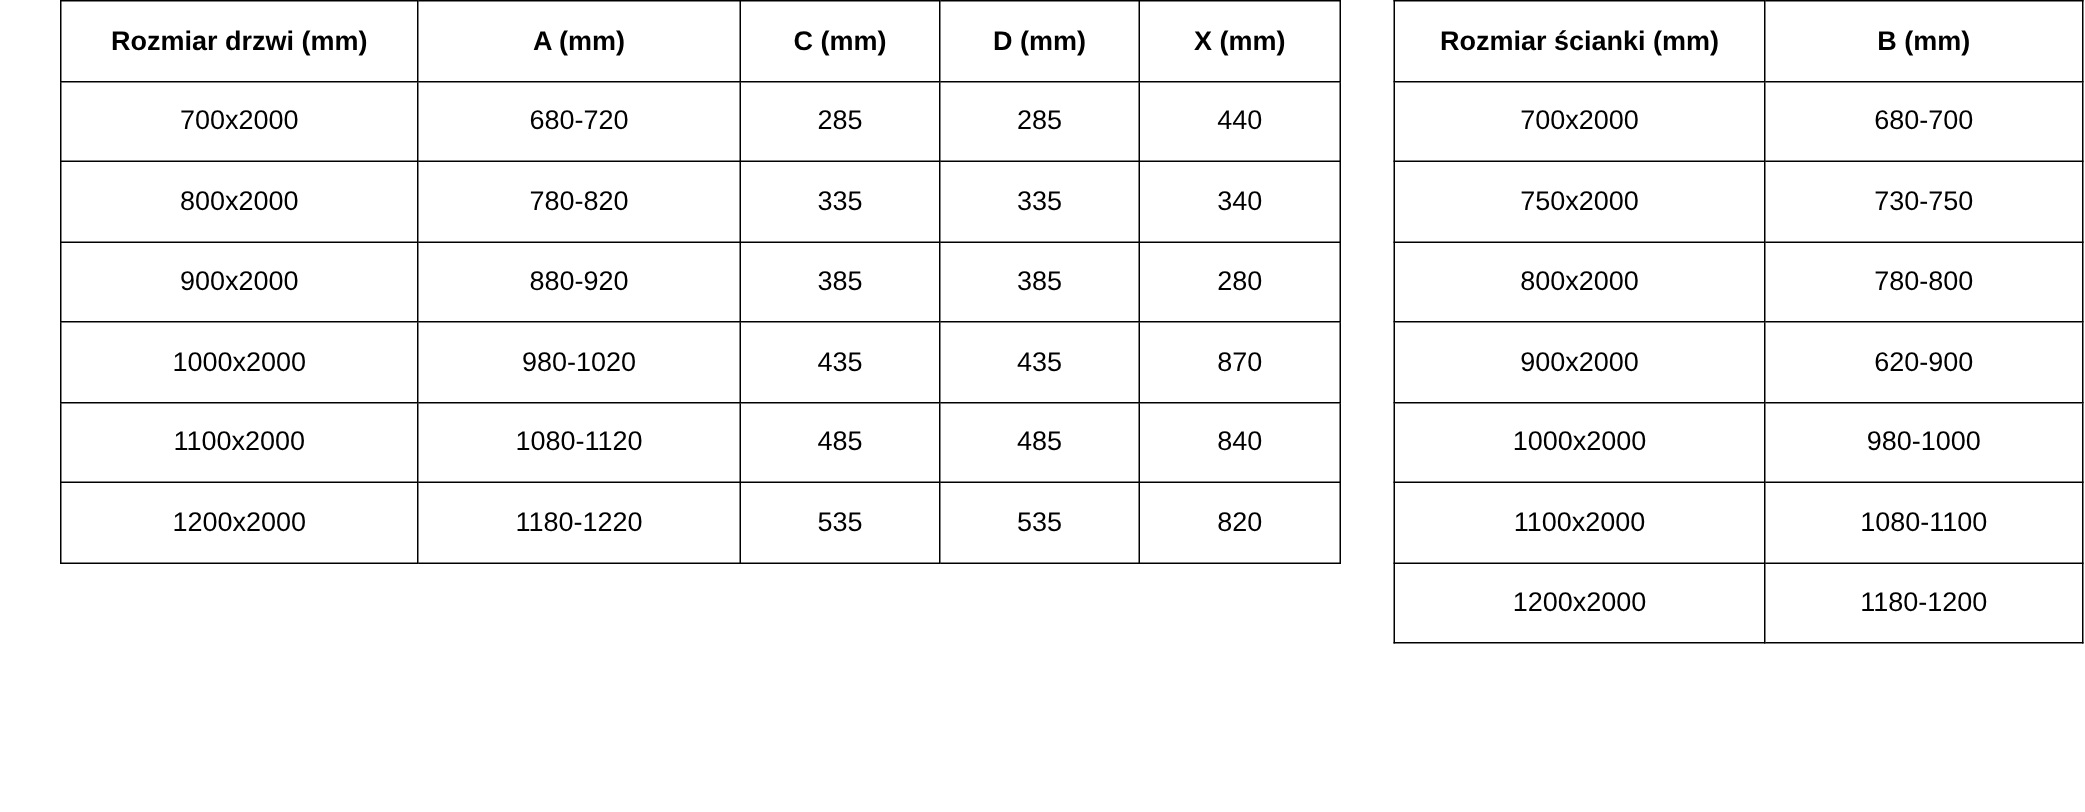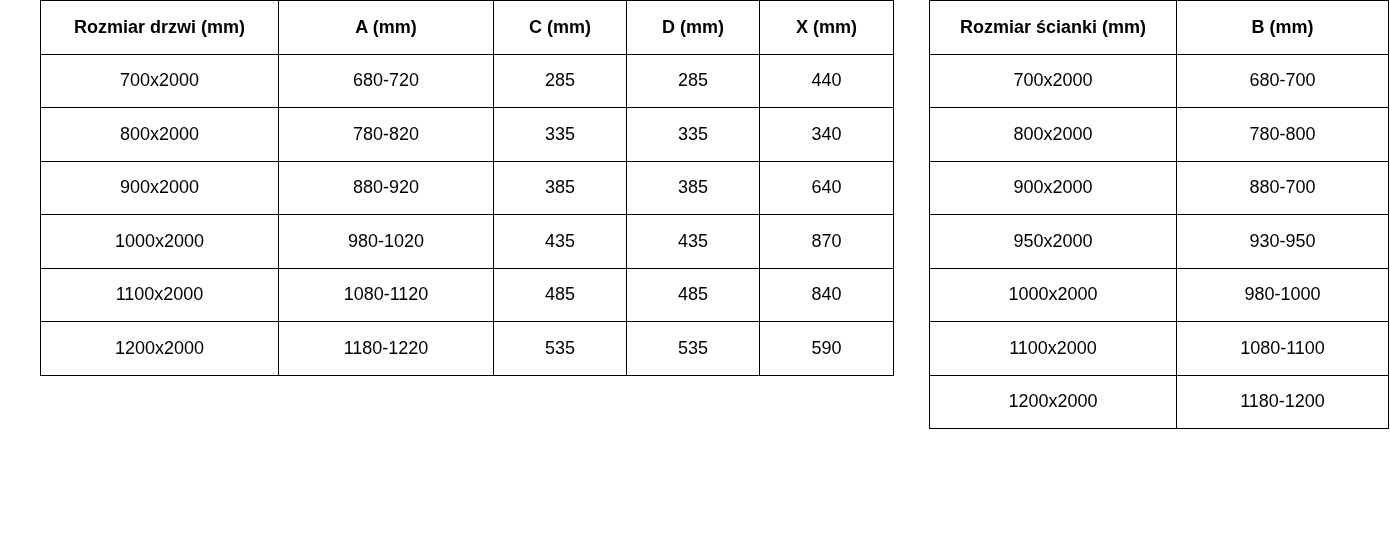--- a/index.html
+++ b/index.html
@@ -98,42 +98,42 @@
         <td>780-820</td>
         <td>335</td>
         <td>335</td>
         <td>340</td>
       </tr>
       <tr>
         <td>900x2000</td>
         <td>880-920</td>
         <td>385</td>
         <td>385</td>
-        <td>640</td>
+        <td>280</td>
       </tr>
       <tr>
         <td>1000x2000</td>
         <td>980-1020</td>
         <td>435</td>
         <td>435</td>
         <td>870</td>
       </tr>
       <tr>
         <td>1100x2000</td>
         <td>1080-1120</td>
         <td>485</td>
         <td>485</td>
         <td>840</td>
       </tr>
       <tr>
         <td>1200x2000</td>
         <td>1180-1220</td>
         <td>535</td>
         <td>535</td>
-        <td>590</td>
+        <td>820</td>
       </tr>
     </tbody>
   </table>
 
   <table class="spec" id="wall-table">
     <colgroup>
       <col class="w0">
         <col class="w1">
     </colgroup>
     <thead>
@@ -141,30 +141,30 @@
         <th>Rozmiar ścianki (mm)</th>
         <th>B (mm)</th>
       </tr>
     </thead>
     <tbody>
       <tr>
         <td>700x2000</td>
         <td>680-700</td>
       </tr>
       <tr>
+        <td>750x2000</td>
+        <td>730-750</td>
+      </tr>
+      <tr>
         <td>800x2000</td>
         <td>780-800</td>
       </tr>
       <tr>
         <td>900x2000</td>
-        <td>880-700</td>
-      </tr>
-      <tr>
-        <td>950x2000</td>
-        <td>930-950</td>
+        <td>620-900</td>
       </tr>
       <tr>
         <td>1000x2000</td>
         <td>980-1000</td>
       </tr>
       <tr>
         <td>1100x2000</td>
         <td>1080-1100</td>
       </tr>
       <tr>

